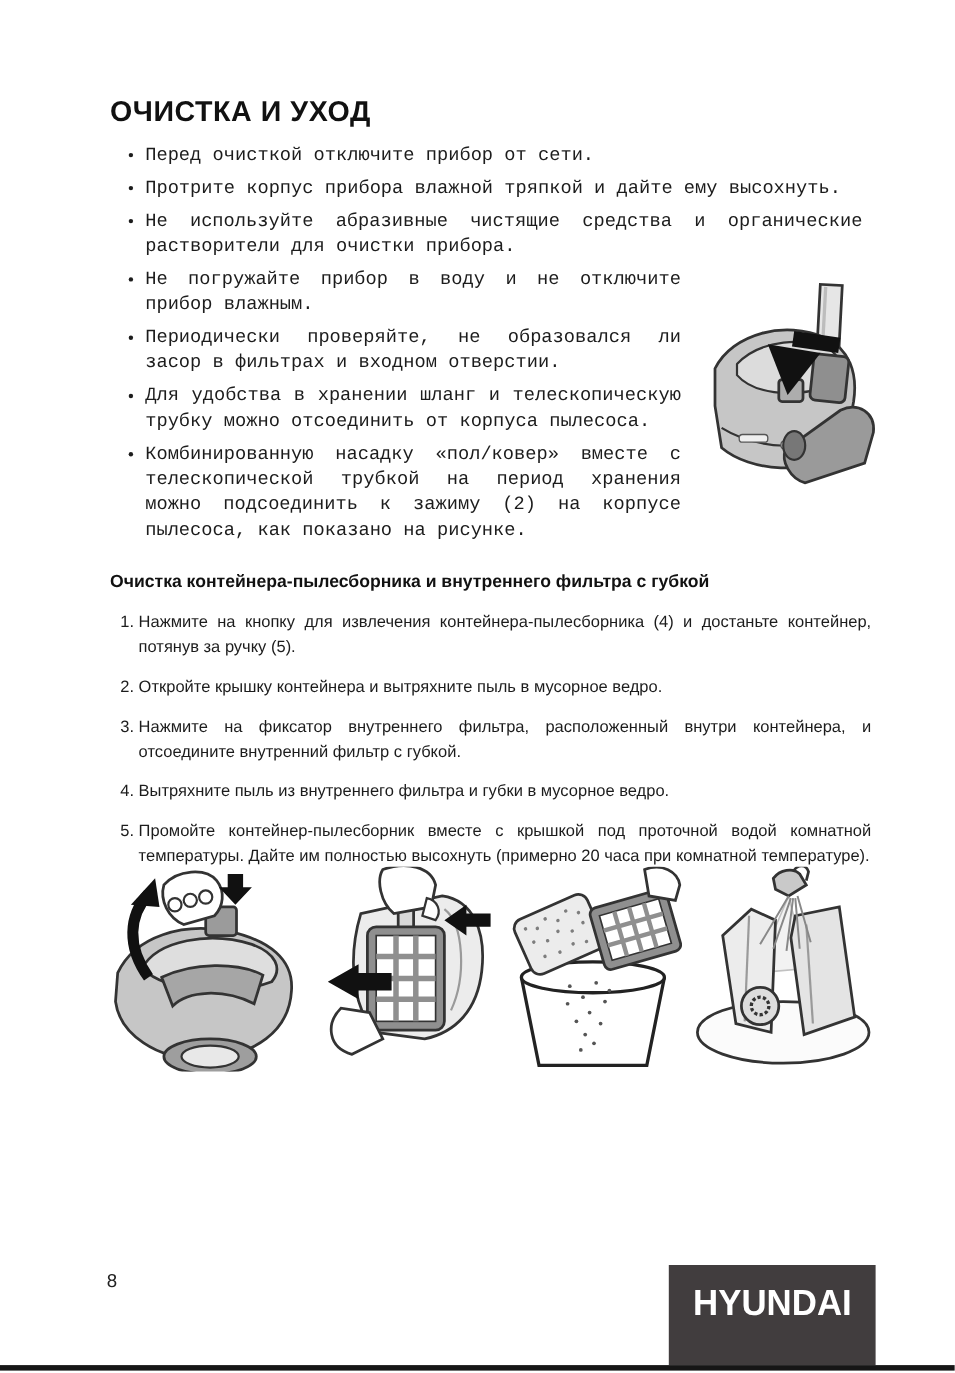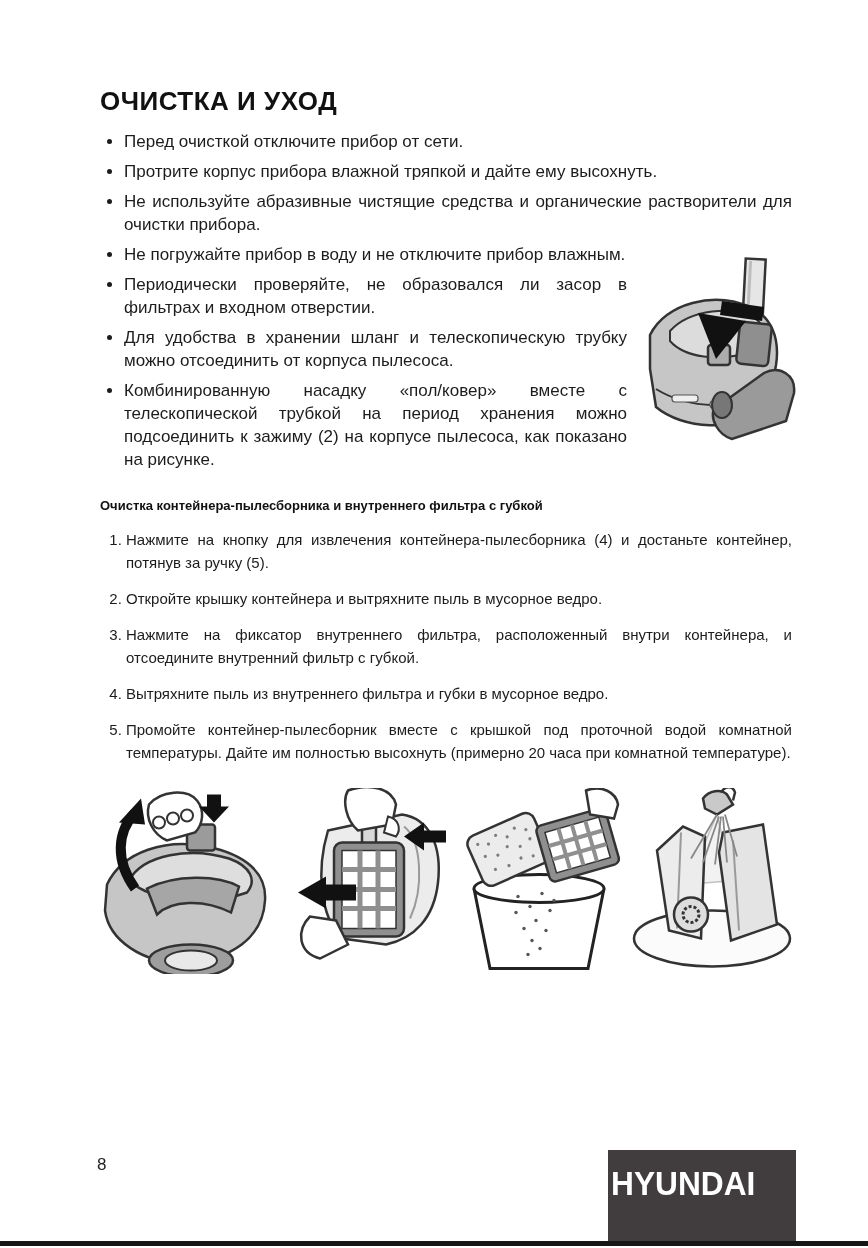--- a/index.html
+++ b/index.html
@@ -5,48 +5,48 @@
   html,body { margin:0; padding:0; background:#ffffff; }
   .page {
     position:relative; width:868px; height:1248px; background:#ffffff;
     font-family:"Liberation Sans", sans-serif; color:#1c1c1c; overflow:hidden;padding-left:13px;
   }
   .content { position:absolute; left:100px; top:86px; width:692px; }
   .doc-title {
     font-size:26px; font-weight:bold; letter-spacing:0.5px;
     margin:0 0 13px 0; color:#111;
   }
-  ul.bullets { margin:0; padding:0 0 0 24px; list-style:disc; }
+  ul.bullets { margin:8px; padding:0 0 0 24px; list-style:disc;font-family:Liberation Mono, monospace; }
   ul.bullets li {
     font-size:17px; line-height:23px; margin:0 0 7px 0; text-align:justify;
   }
   ul.bullets li.narrow { margin-right:165px; }
   .sub-title {
-    font-size:13px; font-weight:bold; color:#111;
+    font-size:16px; font-weight:bold; color:#111;
     margin:27px 0 15px 0;
   }
   ol.steps { margin:0; padding:0 0 0 26px; list-style:decimal; }
   ol.steps li {
     font-size:15px; line-height:23px; margin:0 0 13px 0; text-align:justify;
   }
   .clip-illustration {
     position:absolute; left:648px; top:257px; width:152px; height:190px;
   }
   .panels {
     position:absolute; left:95px; top:788px; width:700px; height:186px;
     display:flex; justify-content:space-between; align-items:flex-start;
   }
   .panel { height:186px; }
   .page-number {
     position:absolute; left:97px; top:1155px; font-size:17px; color:#222;
   }
   .brand-box {
     position:absolute; left:608px; top:1150px; width:188px; height:91px;
     background:var(--brand-bg, #413d3e);
-    display:flex; align-items:flex-start;
+    display:flex; justify-content:center; align-items:flex-start;
   }
   .brand-text {
     color:#ffffff; font-weight:bold; font-size:33px; line-height:1;
     margin-top:17px; transform:scaleX(0.96); letter-spacing:0;
   }
   .bottom-strip {
     position:absolute; left:0; top:1241px; width:868px; height:5px;
     background:#161616;
   }
   svg { display:block; }

